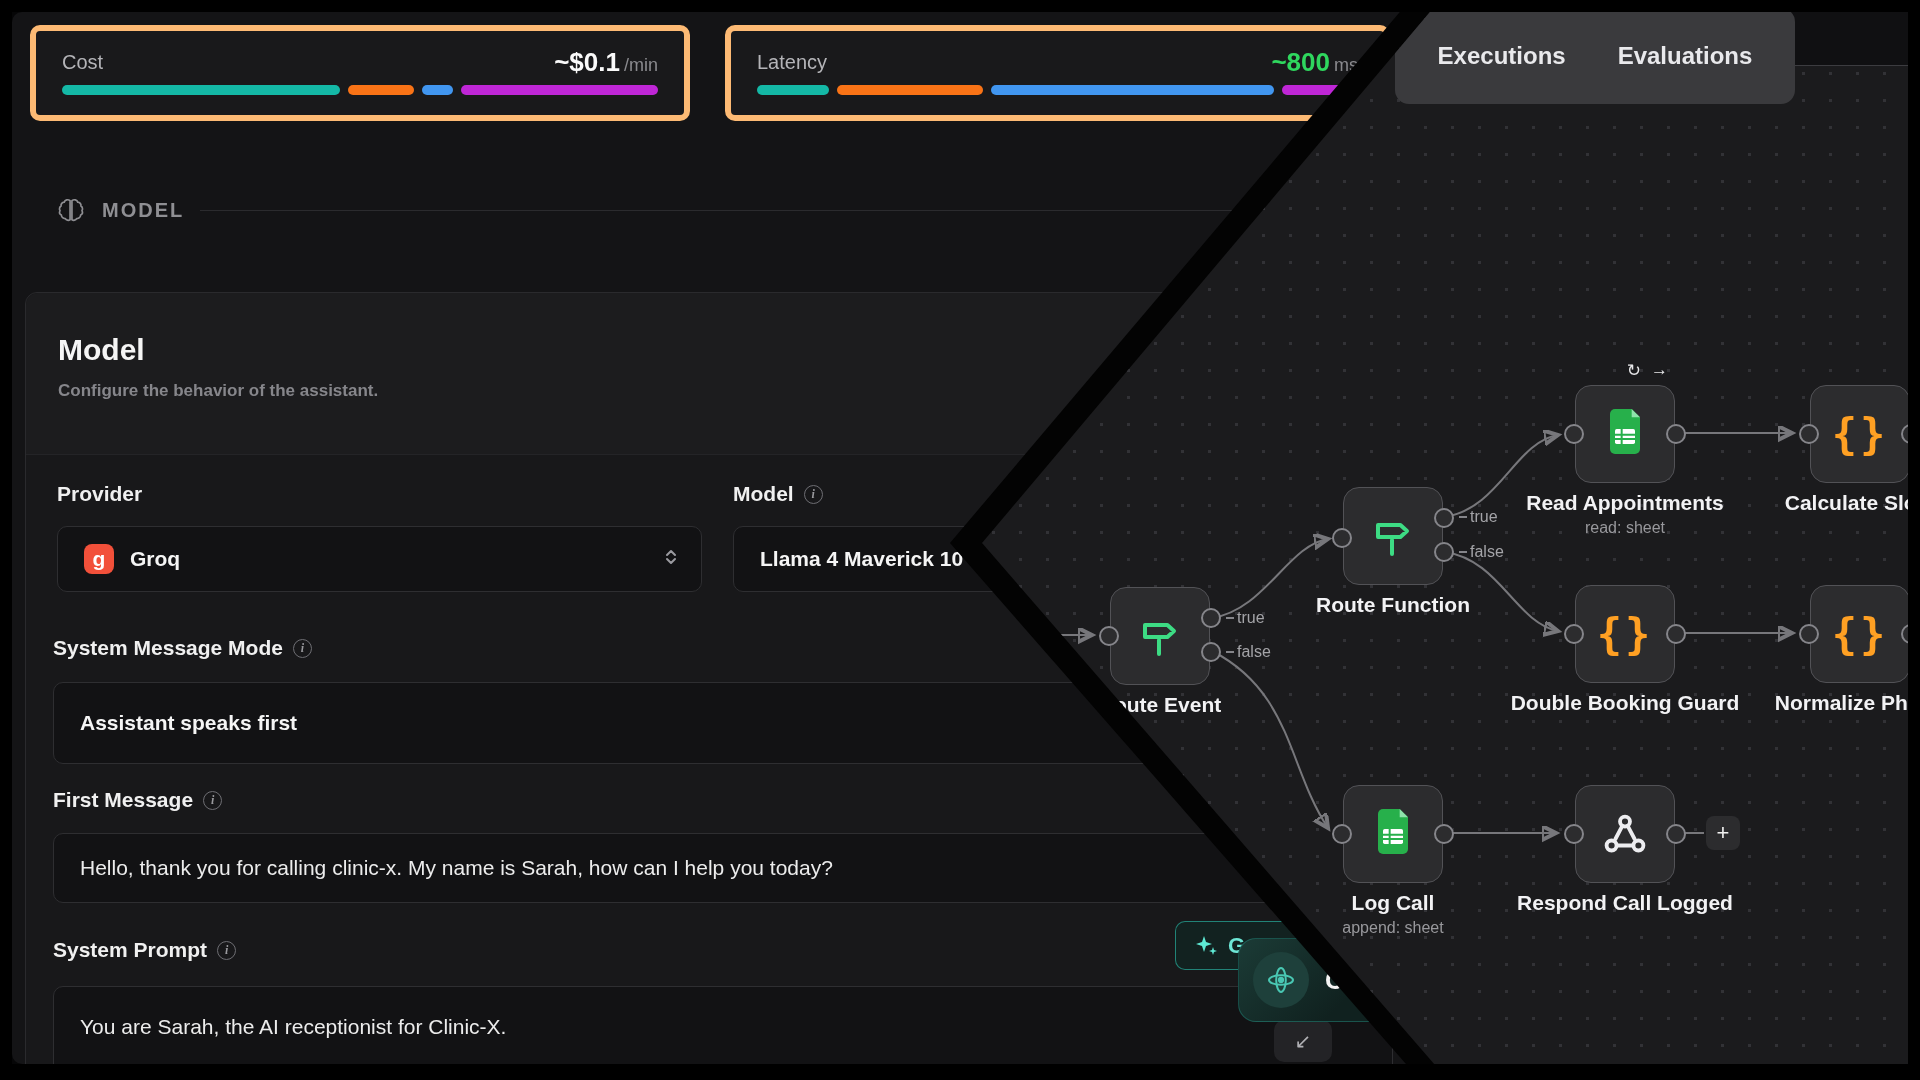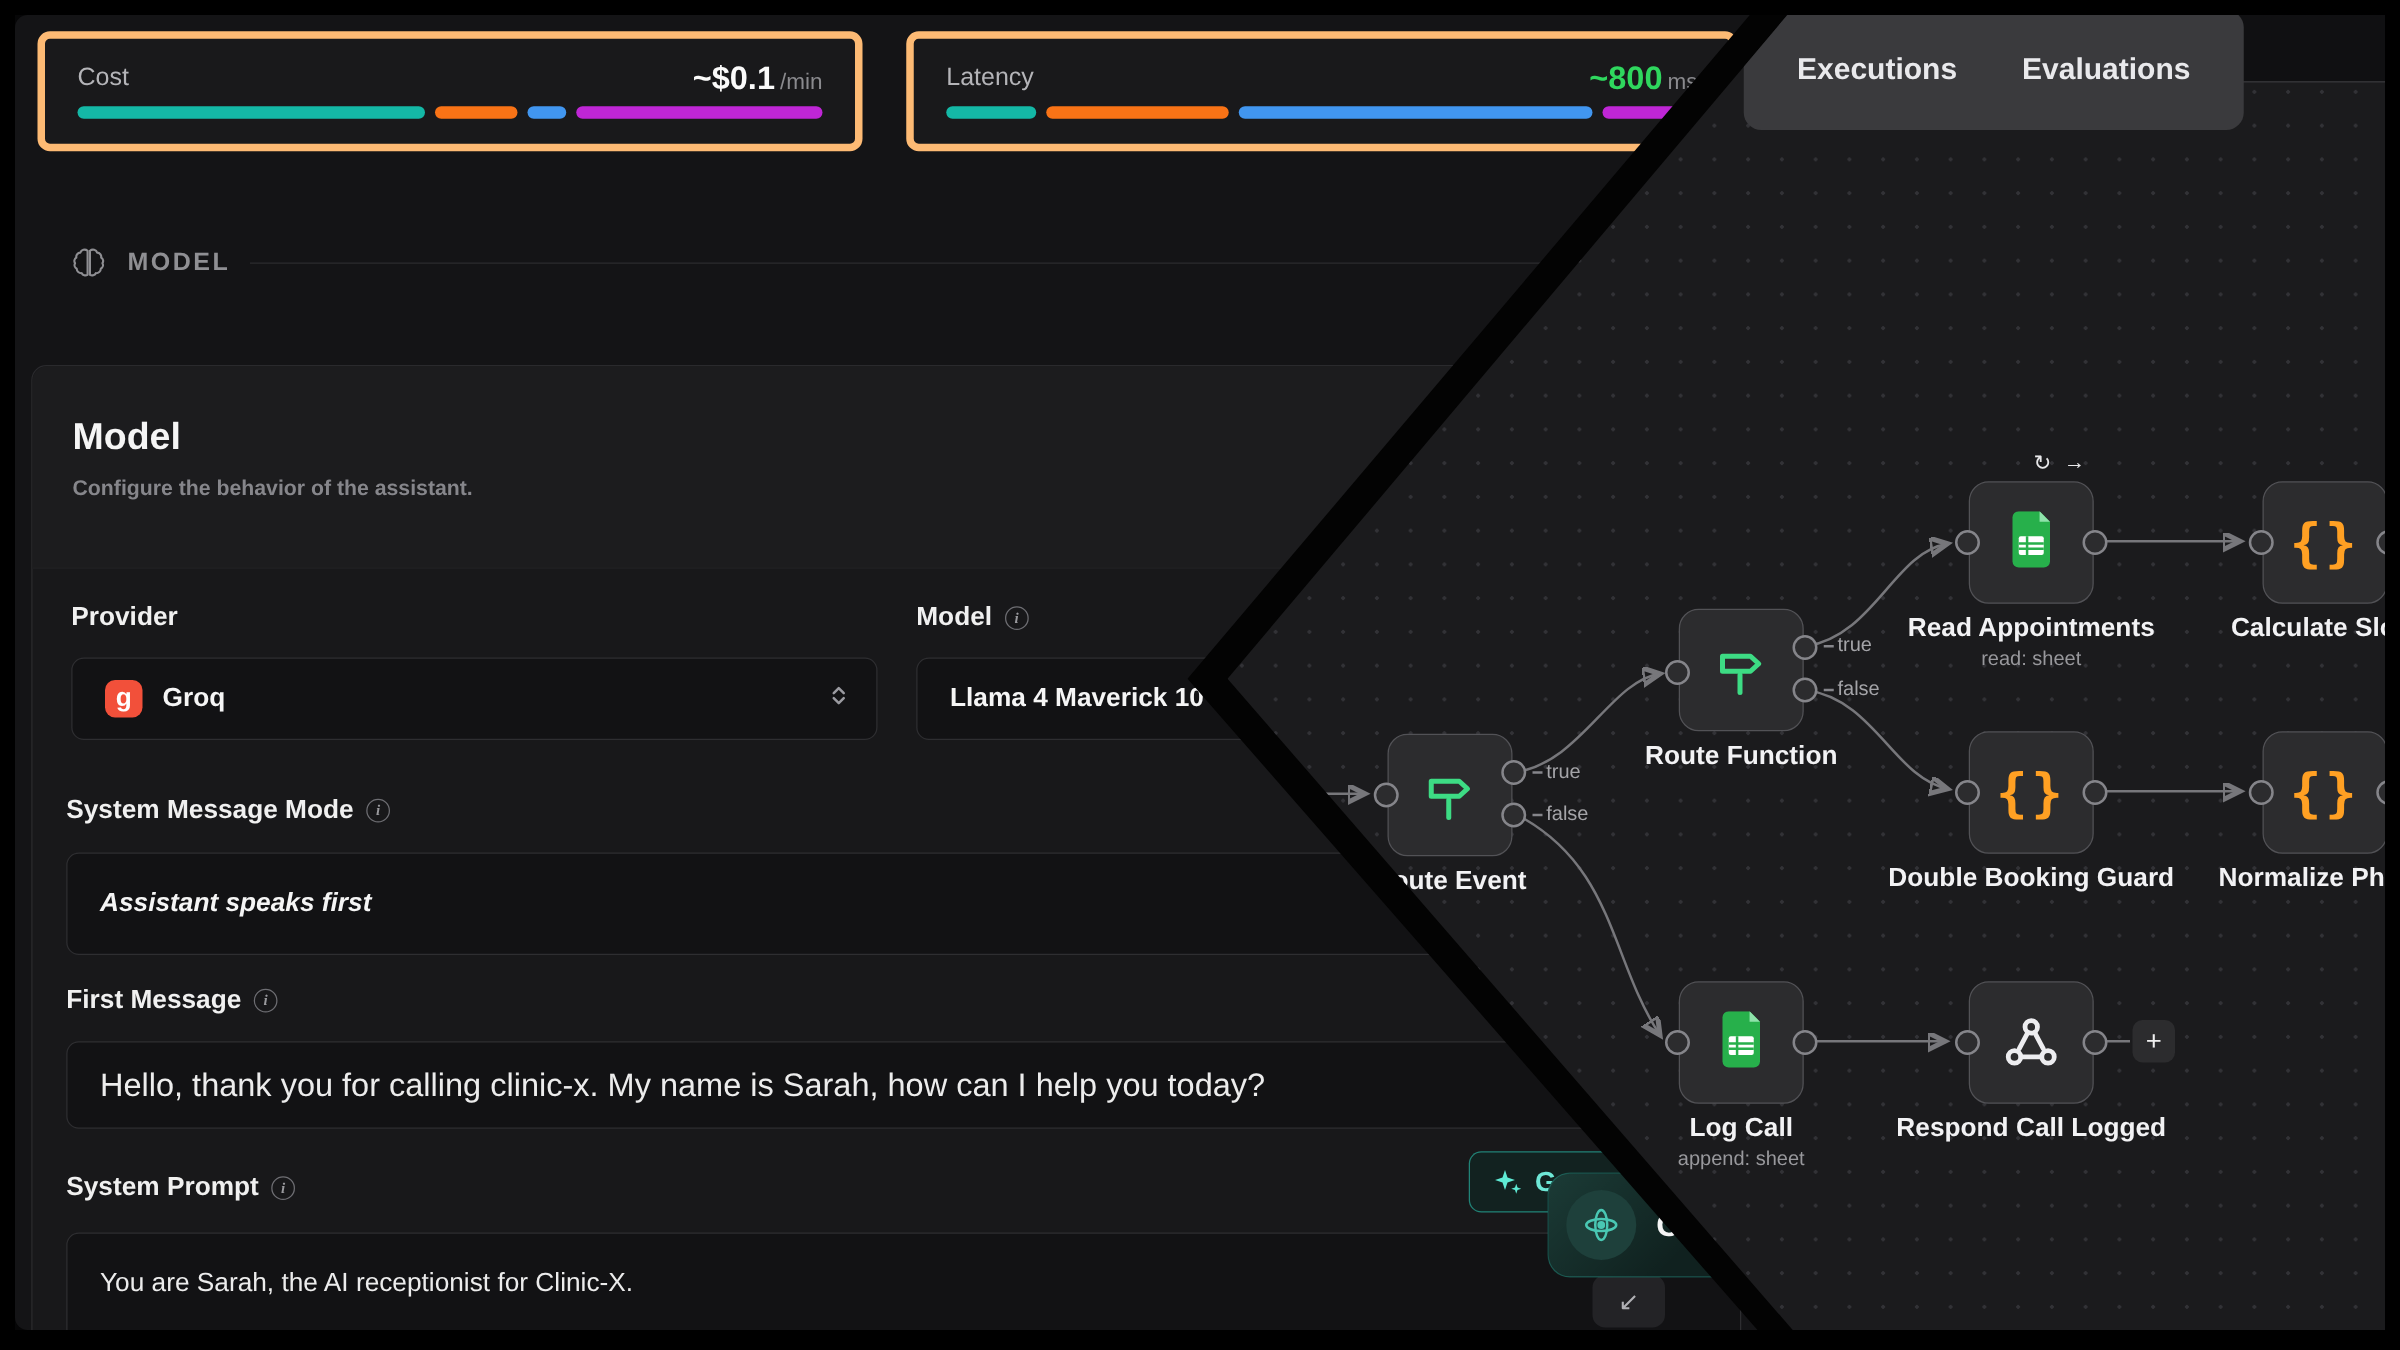--- a/index.html
+++ b/index.html
@@ -49,21 +49,21 @@
                 justify-content:center; font-family:"Liberation Serif",serif; font-style:italic; }
   .select, .text-input, .textarea { position:absolute; background:#121214;
                 border:1px solid #2e2e31; border-radius:10px; color:#f5f5f5; z-index:1;
                 display:flex; align-items:center; }
   .select { height:66px; }
   .sel-text { font-size:21px; font-weight:bold; }
   .groq-badge { width:30px; height:30px; background:#f2503a; border-radius:8px; color:#fff;
                 font-weight:bold; font-size:21px; display:flex; align-items:center;
                 justify-content:center; margin:0 16px 0 26px; }
   .chev { position:absolute; right:22px; top:50%; transform:translateY(-50%); }
-  .text-input { height:70px; font-size:26px; padding-left:26px; color:#ececec; }
+  .text-input { height:70px; font-size:21px; padding-left:26px; color:#ececec; }
   .textarea { align-items:flex-start; padding:28px 26px; font-size:21px; color:#ececec; }
 
   
   #generate-btn { position:absolute; left:1175px; top:921px; width:200px; height:49px;
                   border:1px solid rgba(45,212,191,.55); border-radius:10px; background:#122220;
                   display:flex; align-items:center; gap:10px; padding-left:18px;
                   color:#6ee7d6; font-size:22px; font-weight:600; z-index:2; }
   #copilot-btn { position:absolute; left:1238px; top:938px; width:160px; height:84px;
                  border-radius:18px; z-index:3;
                  background:linear-gradient(135deg,#1b3b36 0%,#10211f 70%);
@@ -185,21 +185,21 @@
     <span class="info-badge">i</span>
   </div>
   <div class="select" style="left:733px; top:526px; width:640px; padding-left:26px;">
     <span class="sel-text">Llama 4 Maverick 10</span>
   </div>
 
   <div class="fld-label" style="left:53px; top:636px;">
     <span>System Message Mode</span>
     <span class="info-badge">i</span>
   </div>
-  <div class="select" style="left:53px; top:682px; width:1340px; padding-left:26px; height:82px;font-style:italic;">
+  <div class="select" style="left:53px; top:682px; width:1340px; padding-left:26px; height:82px;">
     <span class="sel-text">Assistant speaks first</span>
   </div>
 
   <div class="fld-label" style="left:53px; top:788px;">
     <span>First Message</span>
     <span class="info-badge">i</span>
   </div>
   <div class="text-input" style="left:53px; top:833px; width:1340px;">
     <span>Hello, thank you for calling clinic-x. My name is Sarah, how can I help you today?</span>
   </div>

